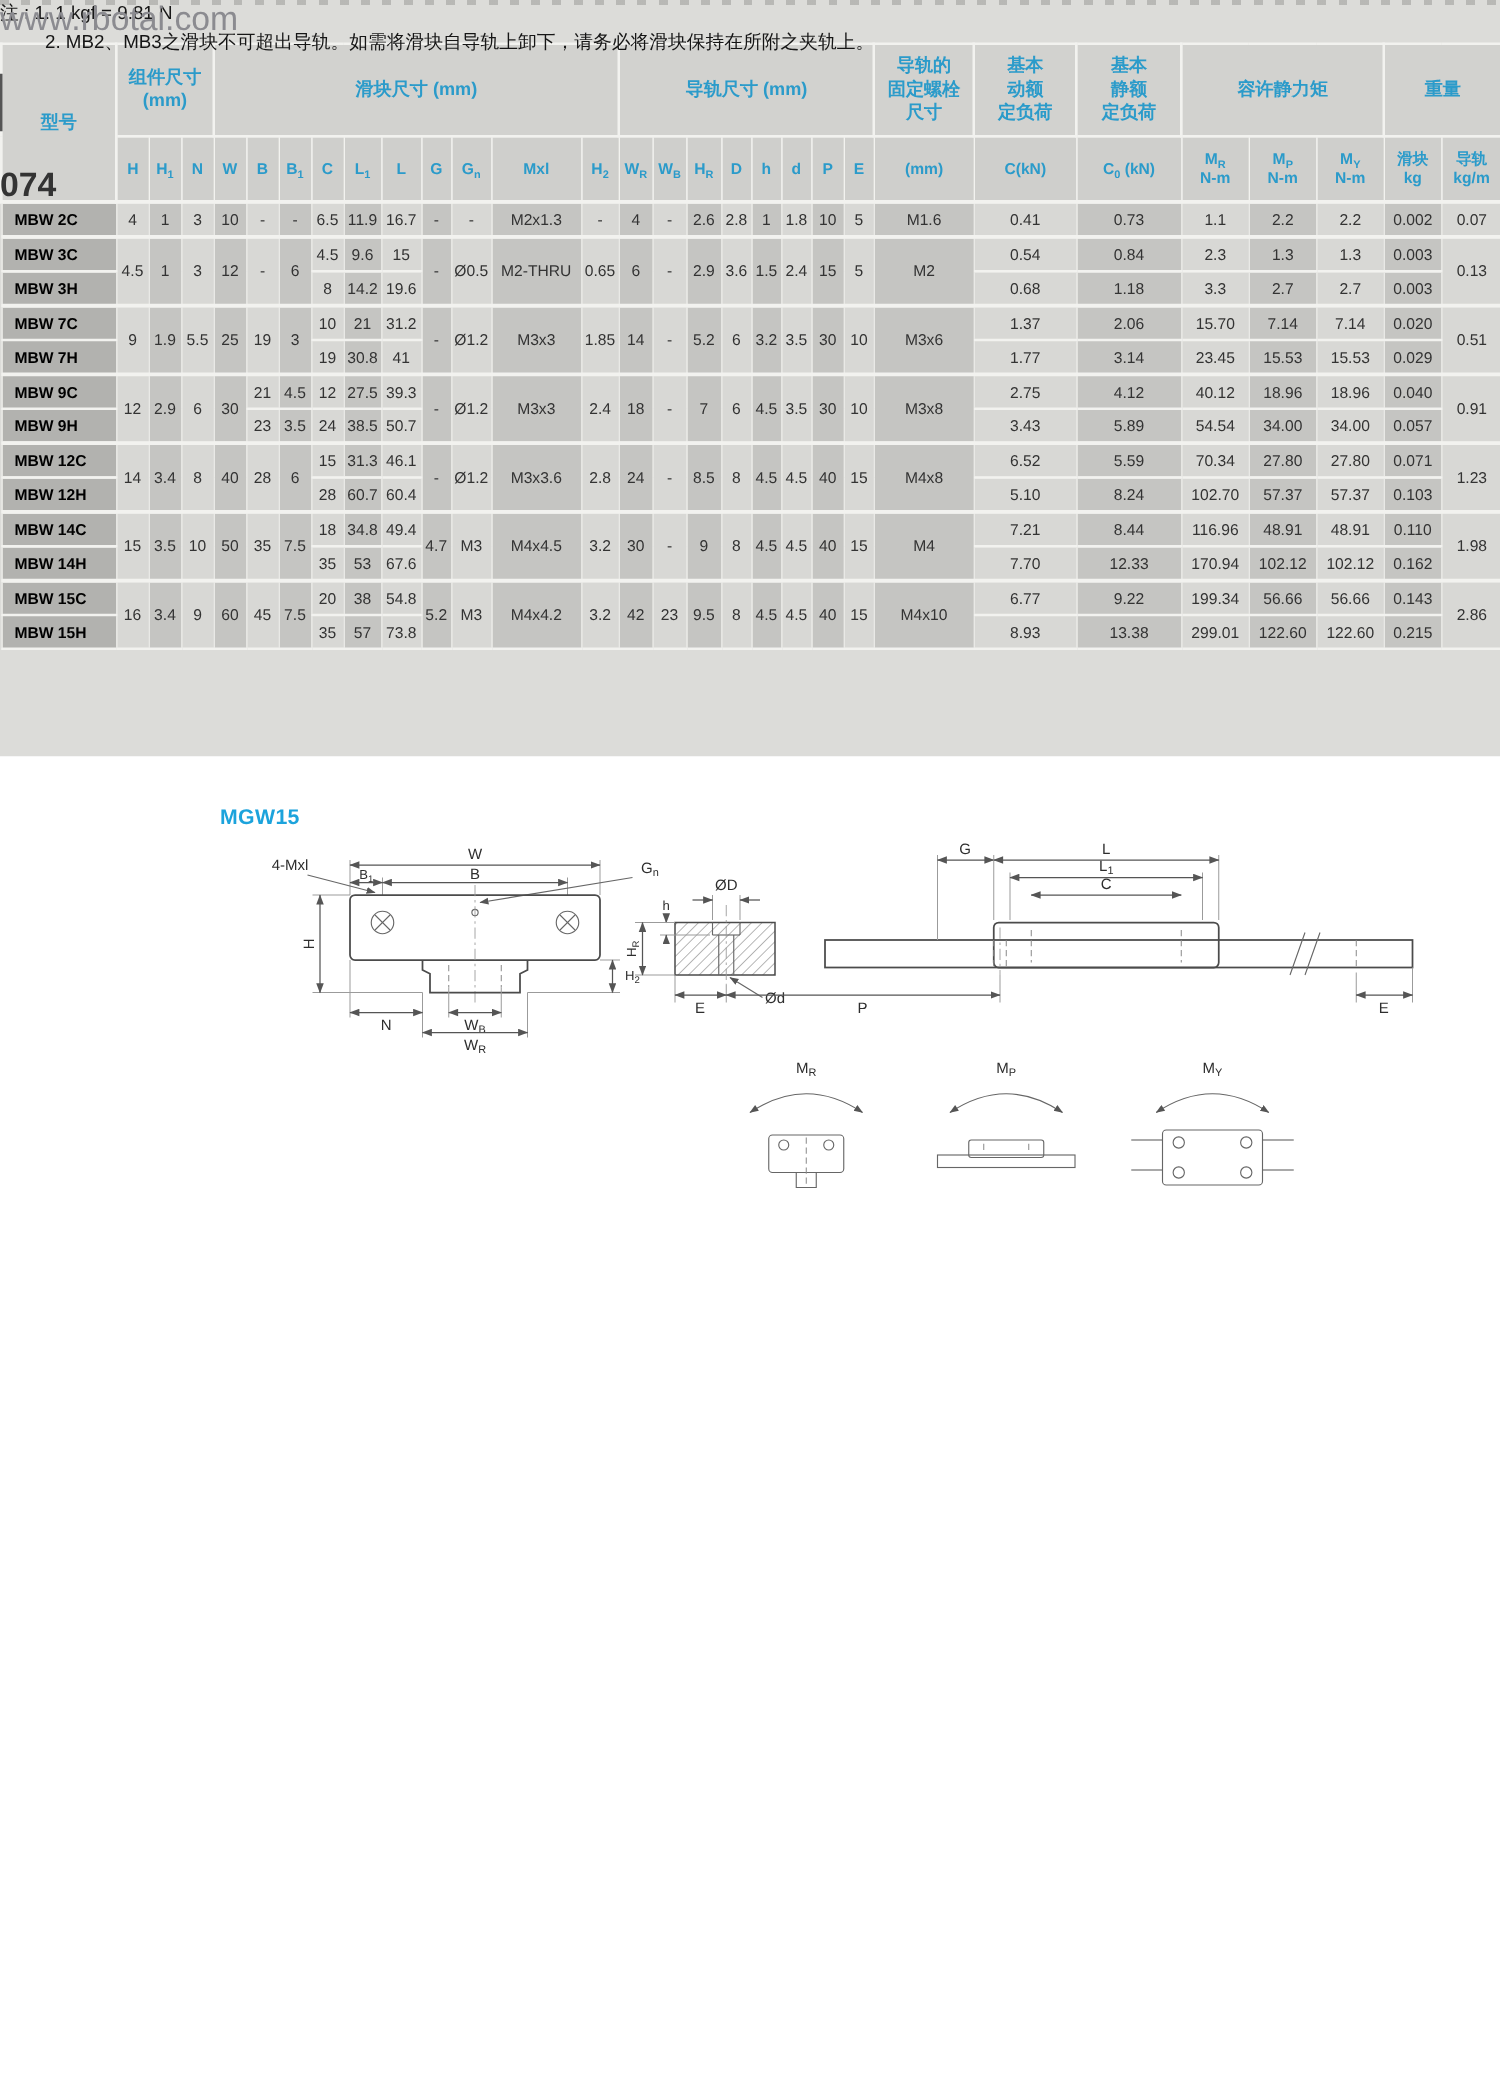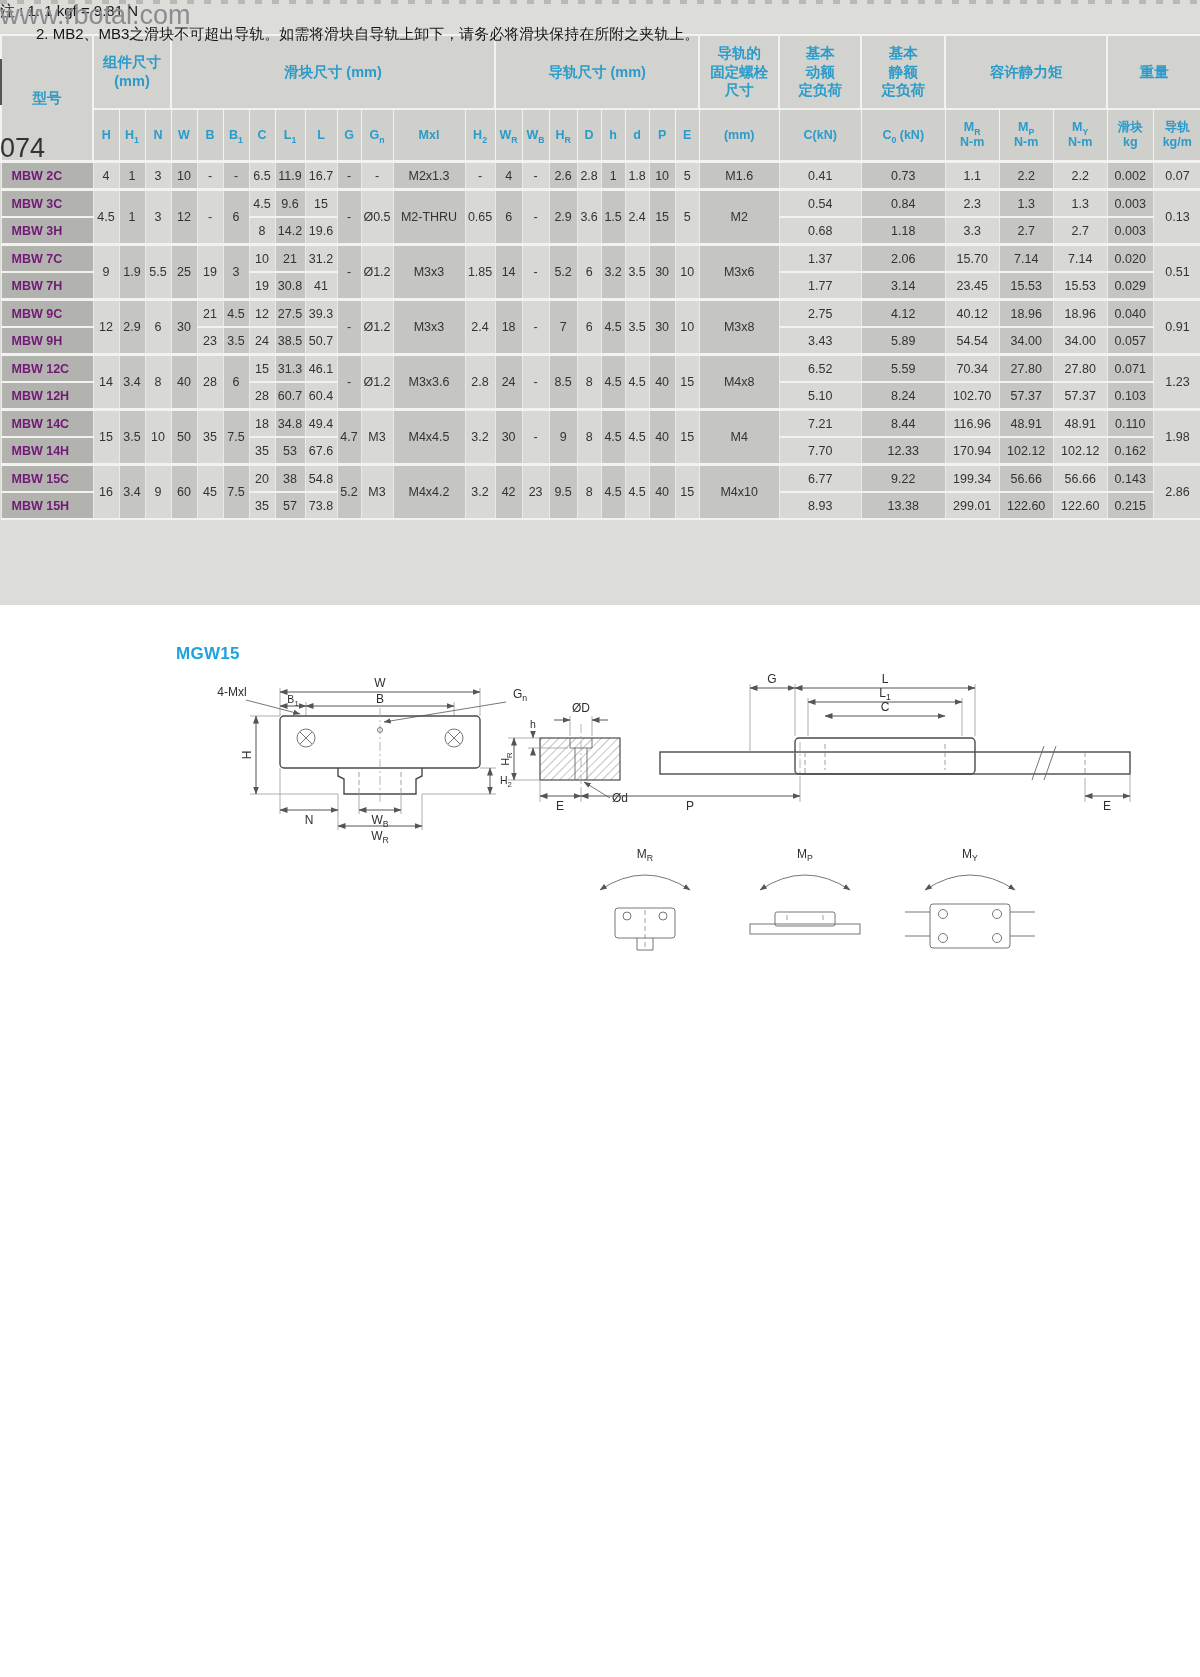--- a/index.html
+++ b/index.html
@@ -24,28 +24,28 @@
   #spec th,#spec td{padding:0;text-align:center;vertical-align:middle;overflow:hidden;}
   #spec thead th{color:#2b9bca;font-weight:bold;white-space:pre-line;}
   #spec thead th.g{background:#d2d2cf;border:2px solid #f2f2ef;font-size:14.5px;height:72px;line-height:1.3;}
   #spec thead th.sub{background:#cfcfcc;border:1px solid #f2f2ef;border-bottom:2px solid #f2f2ef;
       font-size:12.5px;height:50px;line-height:1.2;}
   #spec tbody td{height:25px;font-size:12.5px;color:#333;
       border-bottom:2px solid #f2f2ef;border-left:1px solid #e9e9e6;}
   #spec tbody.grp{border-top:3px solid #f2f2ef;}
   #spec td.cl{background:#d8d8d5;}
   #spec td.cs{background:#c5c5c2;}
-  #spec td.model{background:#b2b2af;color:#701a75;font-weight:bold;text-align:left;padding-left:10px;}
+  #spec td.model{background:#b2b2af;color:#000000;font-weight:bold;text-align:left;padding-left:10px;}
   sub{font-size:70%;line-height:0;}
   #notes{position:absolute;left:8;top:1622;font-size:15px;color:#161616;line-height:1.5;z-index:3;}
   #notes .l2{margin-left:36px;}
   #footer{position:absolute;left:855;top:1648;display:flex;align-items:flex-start;gap:28px;z-index:3;flex-direction:column;}
   #footer .site{font-size:27px;color:#8b8b90;}
   #footer .vbar{width:2px;height:46px;background:#555;}
-  #footer .pnum{font-size:27px;font-weight:normal;color:#333;}
+  #footer .pnum{font-size:27px;font-weight:bold;color:#333;}
 </style>
 </head>
 <body>
 
 <div class="sec-title" style="left:176px;top:40px">MBW2</div>
 <div class="sec-title" style="left:176px;top:226px">MBW3, MBW7, MBW9, MBW12</div>
 <div class="sec-title" style="left:176px;top:424px">MBW14</div>
 <div class="sec-title" style="left:176px;top:644px">MGW15</div>
 
 <svg class="draw" style="left:120px;top:62px" width="1080" height="160">

